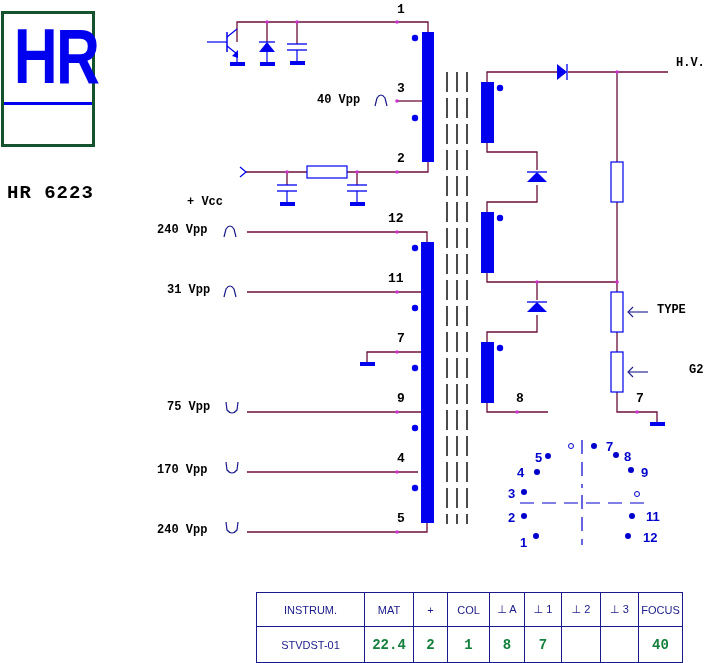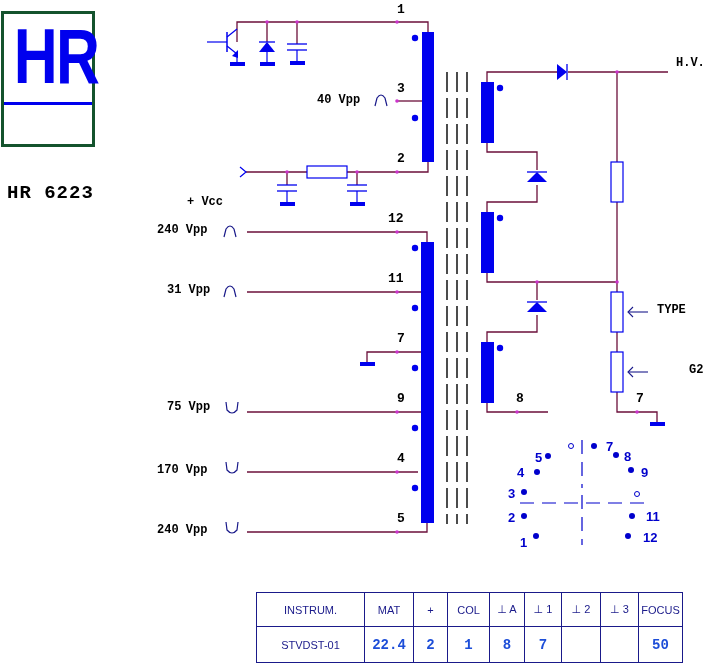--- a/index.html
+++ b/index.html
@@ -9,21 +9,21 @@
   .logo-hr { position:absolute; left:0; top:0; width:88px; height:85px; color:#0000ee; font-family:"Liberation Sans", sans-serif; font-weight:bold; font-size:78px; line-height:85px; text-align:center; letter-spacing:-2px; transform:scaleX(0.78); }
   .logo-divider { position:absolute; left:0; top:88px; width:88px; height:3px; background:#0000ee; }
   .logo-sub { position:absolute; left:0; top:94px; width:88px; color:#0000ee; font-size:15px; line-height:15px; text-align:center; }
   .model { position:absolute; left:7px; top:182px; font-family:"Liberation Mono", monospace; font-weight:bold; font-size:19px; color:#000; letter-spacing:1px; }
   .lbl { position:absolute; font-family:"Liberation Mono", monospace; font-weight:bold; font-size:12px; color:#000; white-space:nowrap; }
   .pin { position:absolute; font-family:"Liberation Mono", monospace; font-weight:bold; font-size:13px; color:#000; }
   .sock { position:absolute; font-family:"Liberation Sans", sans-serif; font-weight:bold; font-size:13px; color:#0000cc; }
   table.spec { position:absolute; left:256px; top:592px; border-collapse:collapse; }
   table.spec td { border:1px solid #1a1a8a; height:33px; text-align:center; font-size:11px; color:#1a1a8a; padding:0; }
   table.spec tr.vals td { height:35px;text-align:center; }
-  table.spec td.num { font-family:"Liberation Mono", monospace; font-weight:bold; font-size:14px; color:#1d4ed8; }
+  table.spec td.num { font-family:"Liberation Mono", monospace; font-weight:bold; font-size:14px; color:#15803d; }
 </style>
 </head>
 <body>
 
 <svg id="canvas" width="714" height="663">
   <g id="wires" stroke="#6b0f3a" stroke-width="1.3" fill="none">
 
     <polyline points="237,42 237,22 428,22 428,33"></polyline>
     <line x1="267" y1="22" x2="267" y2="42"></line>
     <line x1="297" y1="22" x2="297" y2="44"></line>
@@ -237,16 +237,16 @@
   </tr>
   <tr class="vals">
     <td>STVDST-01</td>
     <td class="num">22.4</td>
     <td class="num">2</td>
     <td class="num">1</td>
     <td class="num">8</td>
     <td class="num">7</td>
     <td class="num"></td>
     <td class="num"></td>
-    <td class="num">50</td>
+    <td class="num">40</td>
   </tr>
 </tbody>
   </table>
 
 </body></html>

